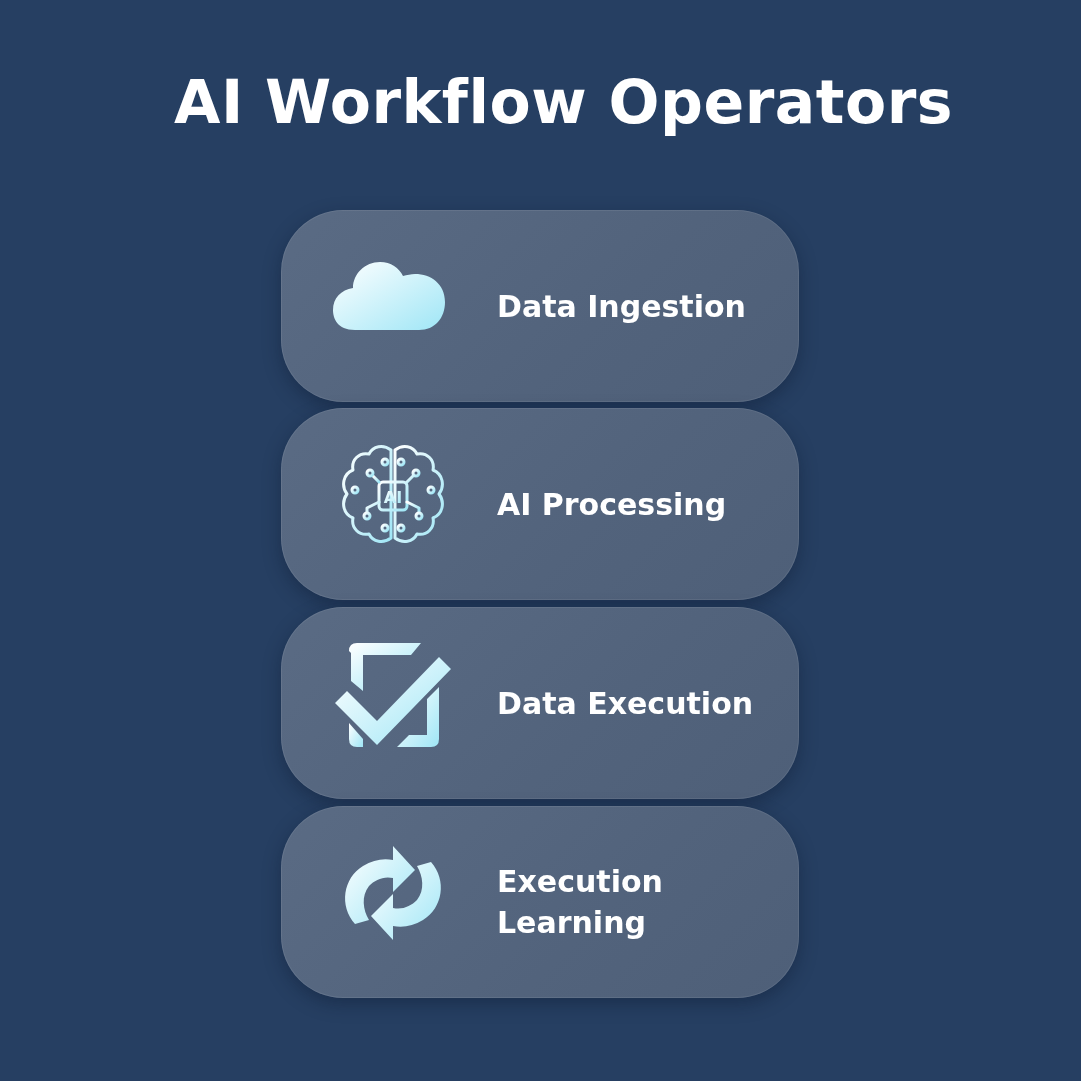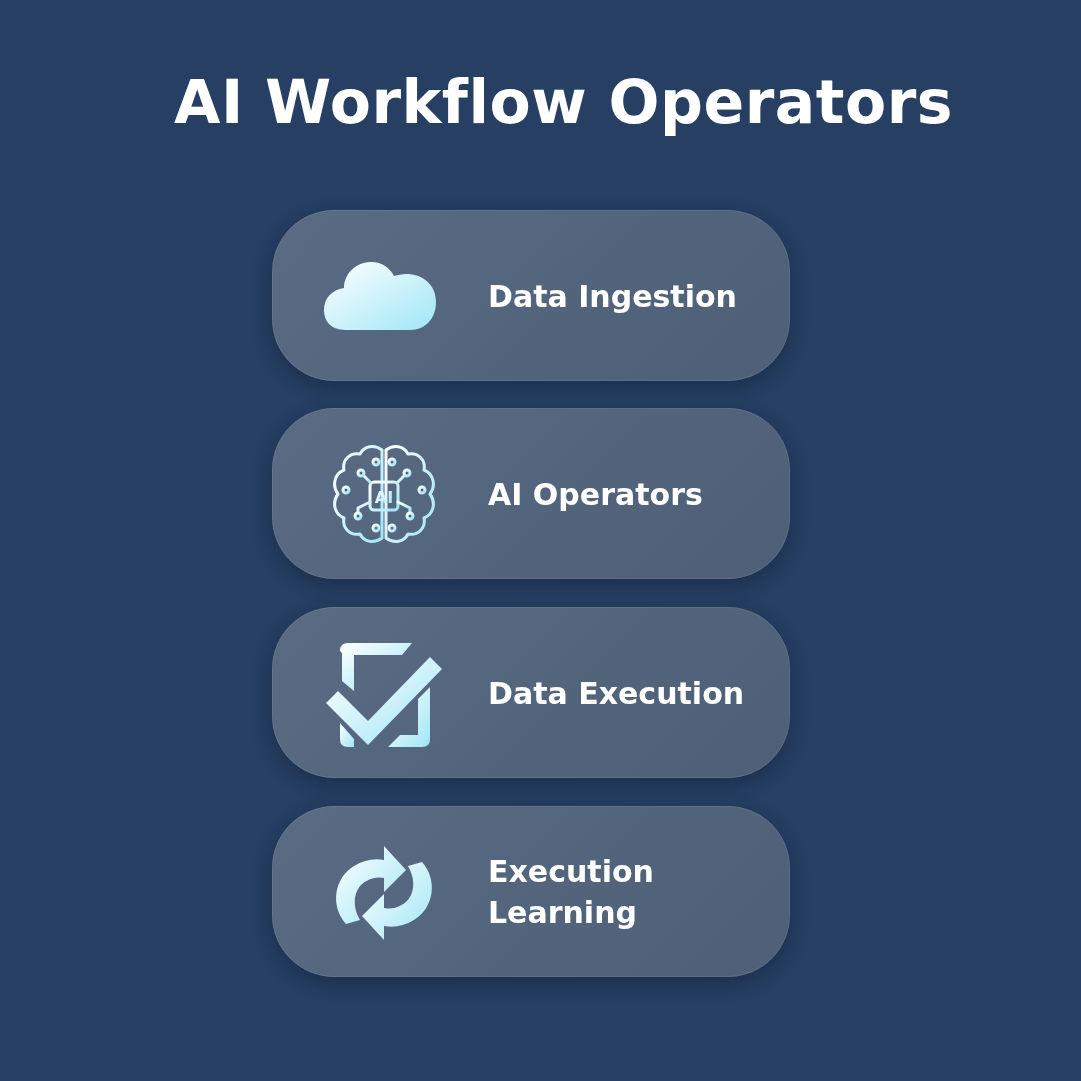--- a/index.html
+++ b/index.html
@@ -16,23 +16,23 @@
       text-align: center;
       color: #ffffff;
       font-size: 60px;
       font-weight: bold;
       letter-spacing: 0.5px;
       line-height: 80px;
       padding-left: 46px;
     }
     .card {
       position: absolute;
-      left: 272px;
+      left: 281px;
       width: 518px;
-      height: 171px;
+      height: 192px;
       border-radius: 62px;
       background: linear-gradient(135deg, #5a6b84 0%, #52637c 60%, #4e5f78 100%);
       box-shadow: 0 6px 18px rgba(10,20,40,0.35), inset 0 0 0 1px rgba(255,255,255,0.08);
       box-sizing: border-box;
     }
     .card .icon {
       position: absolute;
       left: 52px; top: 30px;
       width: 120px; height: 115px; text-align: right;
     }
@@ -101,21 +101,21 @@
       <path d="M52 72 V86"></path>
         <circle cx="52" cy="90" r="3"></circle>
       <path d="M68 72 V86"></path>
         <circle cx="68" cy="90" r="3"></circle>
       <path d="M40 38 L46 44"></path>
         <circle cx="37" cy="35" r="3"></circle>
       <path d="M80 38 L74 44"></path>
         <circle cx="83" cy="35" r="3"></circle>
     </svg>
   </div>
-  <div class="label">AI Operators</div>
+  <div class="label">AI Processing</div>
 </div>
 
 <div class="card c3">
   <div class="icon">
     <svg width="120" height="115" viewBox="0 0 120 115">
       <path d="M16 14 Q16 6 24 6 H88 L78 18 H30 V54 L18 44 V16 Z" fill="url(#iconGrad)"></path>
       <path d="M106 50 V102 Q106 110 98 110 H64 L76 98 H94 V62 Z" fill="url(#iconGrad)"></path>
       <path d="M16 86 L30 102 V110 H24 Q16 110 16 102 Z" fill="url(#iconGrad)"></path>
       <path d="M6 66 L18 54 L48 84 L110 20 L122 32 L48 108 Z" fill="url(#iconGrad)" transform="translate(-4,0)"></path>
     </svg>

